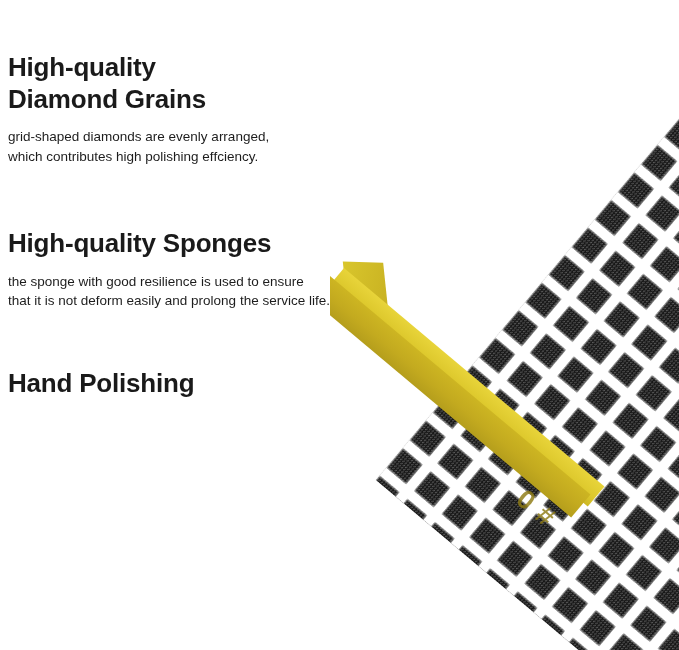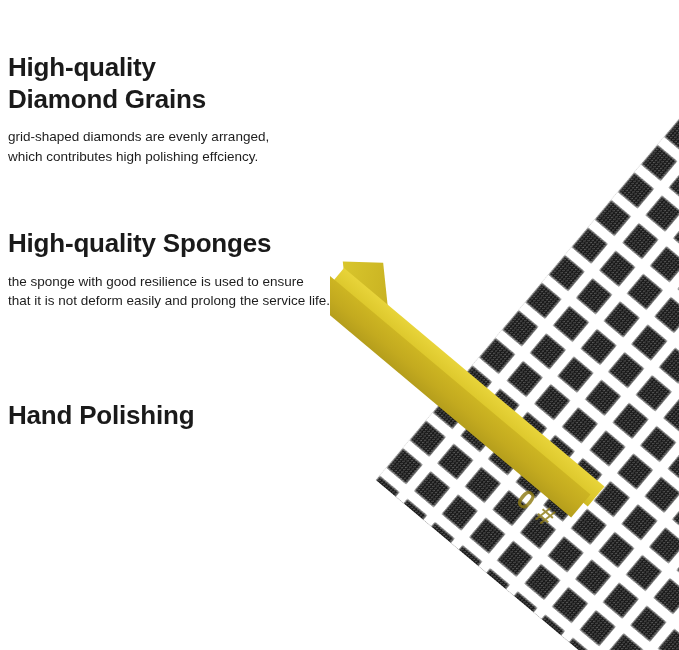--- a/index.html
+++ b/index.html
@@ -38,21 +38,21 @@
   .feature-body {
     font-size: 13.5px;
     font-weight: 500;
     line-height: 1.45;
     color: #1d1d1d;
     margin-top: 12px;
     white-space: pre-line;
   }
   #feature-1 { top: 52px; }
   #feature-2 { top: 228px; }
-  #feature-3 { top: 400px; }
+  #feature-3 { top: 368px; }
 
   
   .photo-stage {
     position: absolute;
     left: 330px;
     top: 0;
     width: 349px;
     height: 650px;
     z-index: 10;
   }

